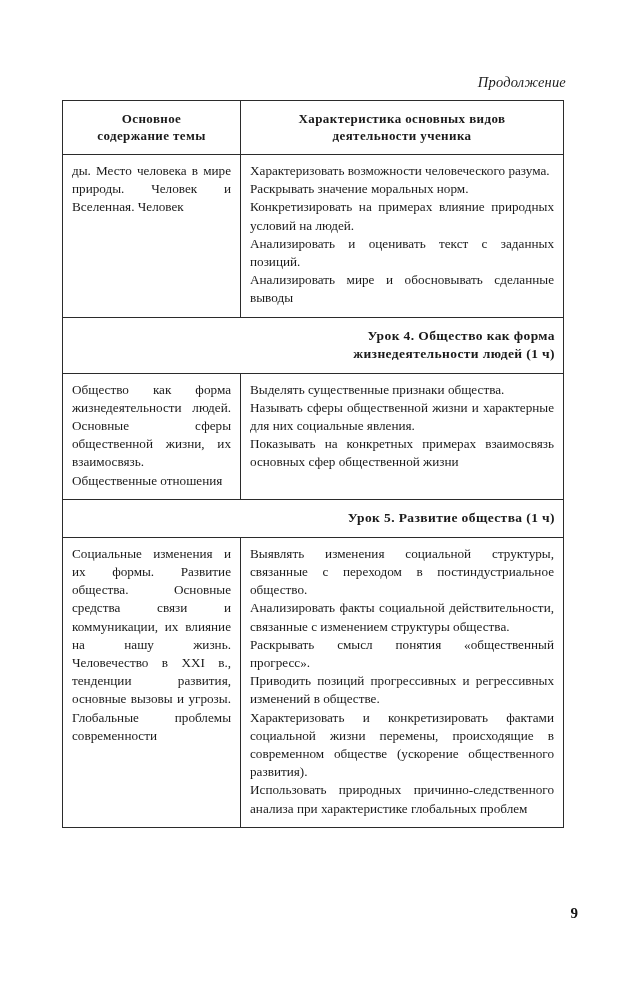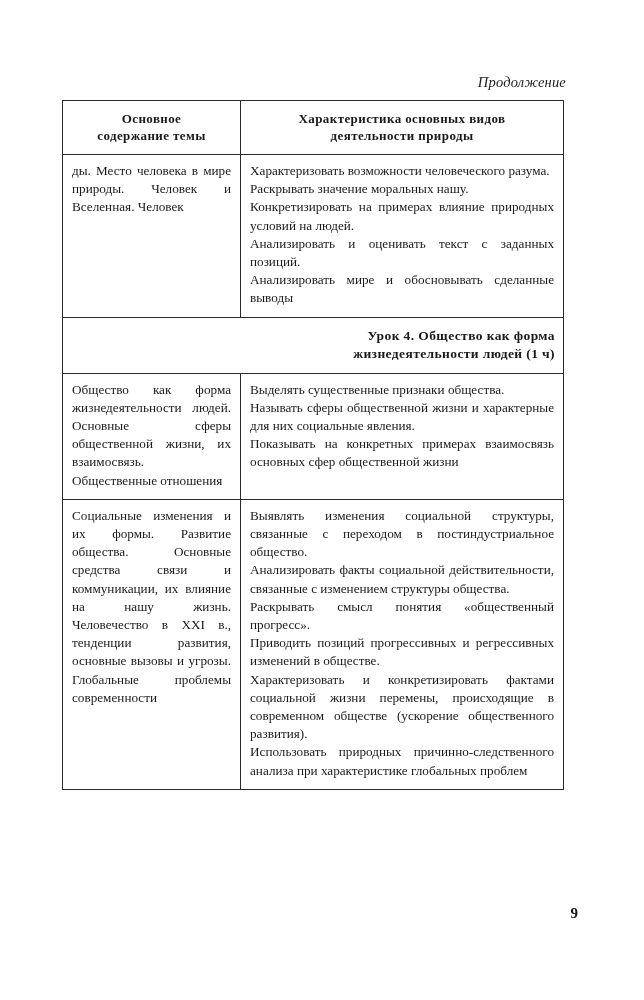--- a/index.html
+++ b/index.html
@@ -122,31 +122,31 @@
       </colgroup>
       <tbody>
 
         <tr>
           <td class="hdr-cell">
             <span class="l">Основное</span>
             <span class="l">содержание темы</span>
           </td>
           <td class="hdr-cell">
             <span class="l">Характеристика основных видов</span>
-            <span class="l">деятельности природы</span>
+            <span class="l">деятельности ученика</span>
           </td>
         </tr>
 
         <tr>
           <td class="body-cell col-left">
             <p>ды. Место человека в мире природы. Человек и Вселенная. Человек</p>
           </td>
           <td class="body-cell col-right">
             <p>Характеризовать возможности человеческого разума.</p>
-            <p>Раскрывать значение моральных нашу.</p>
+            <p>Раскрывать значение моральных норм.</p>
             <p>Конкретизировать на примерах влияние природных условий на людей.</p>
             <p>Анализировать и оценивать текст с заданных позиций.</p>
             <p class="last">Анализировать мире и обосновывать сделанные выводы</p>
           </td>
         </tr>
 
         <tr>
           <td class="lesson-cell" colspan="2">
             <span class="l">Урок 4. Общество как форма</span>
             <span class="l">жизнедеятельности людей (1 ч)</span>
@@ -157,20 +157,25 @@
           <td class="body-cell col-left">
             <p>Общество как форма жизнедеятельности людей. Основные сферы общественной жизни, их взаимосвязь. Общественные отношения</p>
           </td>
           <td class="body-cell col-right">
             <p>Выделять существенные признаки общества.</p>
             <p>Называть сферы общественной жизни и характерные для них социальные явления.</p>
             <p class="last">Показывать на конкретных примерах взаимосвязь основных сфер общественной жизни</p>
           </td>
         </tr>
 
+        <tr>
+          <td class="lesson-cell" colspan="2">
+            <span class="l">Урок 5. Развитие общества (1 ч)</span>
+          </td>
+        </tr>
 
         <tr>
           <td class="body-cell col-left">
             <p>Социальные изменения и их формы. Развитие общества. Основные средства связи и коммуникации, их влияние на нашу жизнь. Человечество в XXI в., тенденции развития, основные вызовы и угрозы. Глобальные проблемы современности</p>
           </td>
           <td class="body-cell col-right">
             <p>Выявлять изменения социальной структуры, связанные с переходом в постиндустриальное общество.</p>
             <p>Анализировать факты социальной действительности, связанные с изменением структуры общества.</p>
             <p>Раскрывать смысл понятия «общественный прогресс».</p>
             <p>Приводить позиций прогрессивных и регрессивных изменений в обществе.</p>

